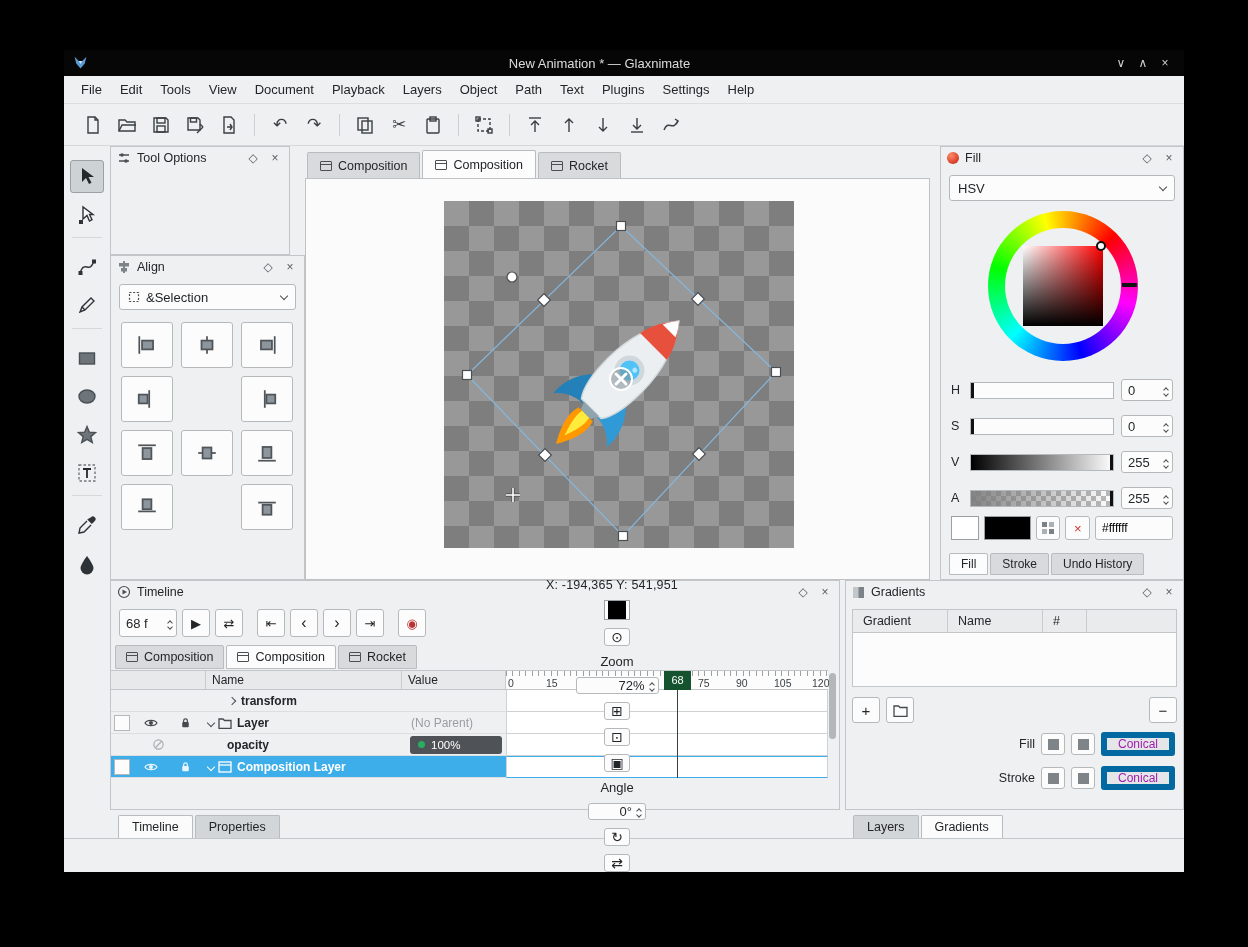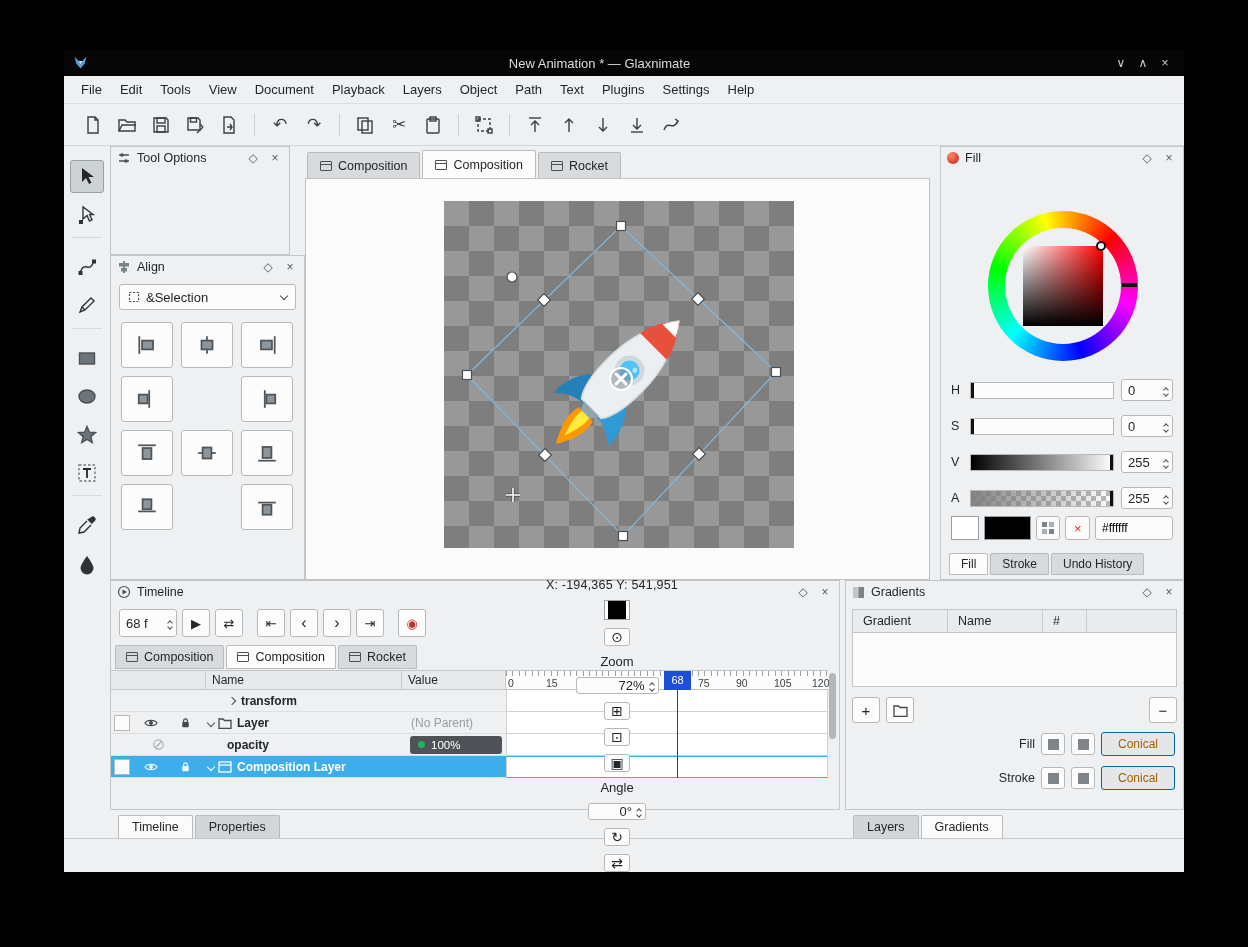--- a/index.html
+++ b/index.html
@@ -104,37 +104,37 @@
   .trow .cb { width:16px; height:16px; background:#fcfcfc; border:1px solid #b6b9bb; margin:0 4px 0 3px; }
   .trow .icoc { width:34px; display:flex; justify-content:center; }
   .trow.selected { background:#3daee9; color:#fff; }
   .bold { font-weight:bold; }
   .vchip { position:absolute; right:4px; width:92px; height:18px; background:#4f5357; border-radius:3px; color:#fff; display:flex; align-items:center; gap:6px; padding:0 8px; font-size:11.5px; }
   .dot { width:7px; height:7px; border-radius:50%; background:#27ae60; }
   .ruler { position:absolute; left:395px; top:89px; width:322px; height:20px; background:#fcfcfc; border-top:1px solid #c3c6c8; border-bottom:1px solid #c3c6c8; font-size:10.5px; color:#3a3f44; }
   .ruler::before { content:""; position:absolute; left:0; right:0; top:0; height:5px;
      background:repeating-linear-gradient(to right,#9aa0a4 0 1px,transparent 1px 6.4px); }
   .tick { position:absolute; top:6px; }
-  .fchip { position:absolute; left:158px; top:0; width:27px; height:19px; background:#1d4ed8; color:#fff; text-align:center; line-height:19px; font-size:11px; }
+  .fchip { position:absolute; left:158px; top:0; width:27px; height:19px; background:#14532d; color:#fff; text-align:center; line-height:19px; font-size:11px; }
   .tracks { position:absolute; left:395px; top:109px; width:322px; }
   .track { height:22px; background:#fff; border:1px solid #cfd2d4; border-top:none; }
   .track.selected { border-top:1px solid #3daee9; border-bottom:1px solid #3daee9; }
   .playline { position:absolute; left:566px; top:109px; width:1px; height:88px; background:#3a3f44; }
   .vscroll { position:absolute; right:3px; top:92px; width:7px; height:66px; background:#b4b7b9; border-radius:4px; }
 
   
   .g-thead { position:absolute; left:6px; right:6px; top:28px; height:24px; background:#eaebec; border:1px solid #c3c6c8; display:flex; align-items:center; font-size:12.5px; }
   .g-thead div { border-right:1px solid #c9cccd; padding:3px 10px; height:100%; display:flex; align-items:center; }
   .g-list { position:absolute; left:6px; right:6px; top:52px; height:54px; background:#fcfcfc; border:1px solid #c3c6c8; border-top:none; }
   .g-btns { position:absolute; left:6px; right:6px; top:116px; display:flex; gap:6px; }
   .gbtn { width:28px; height:26px; font-size:15px; }
   .g-row { position:absolute; right:8px; height:26px; display:flex; align-items:center; gap:6px; font-size:12.5px; }
   .gsw { width:24px; height:22px; }
   .gsw i { display:block; width:11px; height:11px; background:#7f8488; }
-  .disabled-combo { width:74px; height:24px; background:#e4e6e7; border:1px solid #0369a1; border-radius:3px; color:#a16207; display:flex; align-items:center; justify-content:center; font-size:12px; }
+  .disabled-combo { width:74px; height:24px; background:#e4e6e7; border:6px solid #0369a1; border-radius:3px; color:#a21caf; display:flex; align-items:center; justify-content:center; font-size:12px; }
 
   
   .dock-tabs { position:absolute; top:760px; height:28px; display:flex; gap:2px; align-items:flex-end; }
   .dtab { padding:4px 13px; background:#d3d6d8; border:1px solid #b9bcbe; border-bottom:none; font-size:12.5px; border-radius:2px 2px 0 0; }
   .dtab.active { background:#fbfbfb; }
   .statusbar { position:absolute; left:0; top:788px; width:1120px; height:34px; border-top:1px solid #c4c7c9; display:flex; align-items:center; justify-content:flex-end; gap:8px; padding-right:14px; background:#eff0f1;flex-direction:column; }
   .sbtn { width:26px; height:26px; font-size:14px; }
   .coords { font-size:12.5px; letter-spacing:.2px; margin-right:10px; }
   .csw { width:26px; height:26px; border:1px solid #9aa0a4; background:#fff; display:flex; align-items:center; justify-content:center; }
   .csw i { display:block; width:18px; height:18px; background:#000; }
@@ -483,20 +483,25 @@
   </div>
 
   <div class="panel" style="left:876px; top:96px; width:244px; height:434px;">
     <div class="phead">
       <span class="fill-ball"></span>
       <span>Fill</span>
       <span class="sp"></span>
       <span class="phbtn">◇</span>
       <span class="phbtn">×</span>
     </div>
+    <div class="combo" style="margin:6px 8px 0 8px; height:26px;">
+      <span>HSV</span>
+      <span class="sp"></span>
+        <i class="cv"></i>
+    </div>
     <div class="wheel">
       <div class="hole"></div>
       <div class="sv"></div>
       <div class="hue-tick"></div>
       <div class="sel"></div>
     </div>
     <div class="srow" style="top:232px;">
       <span class="lab">H</span>
       <div class="groove">
           <div class="hdl" style="left:0;"></div>

